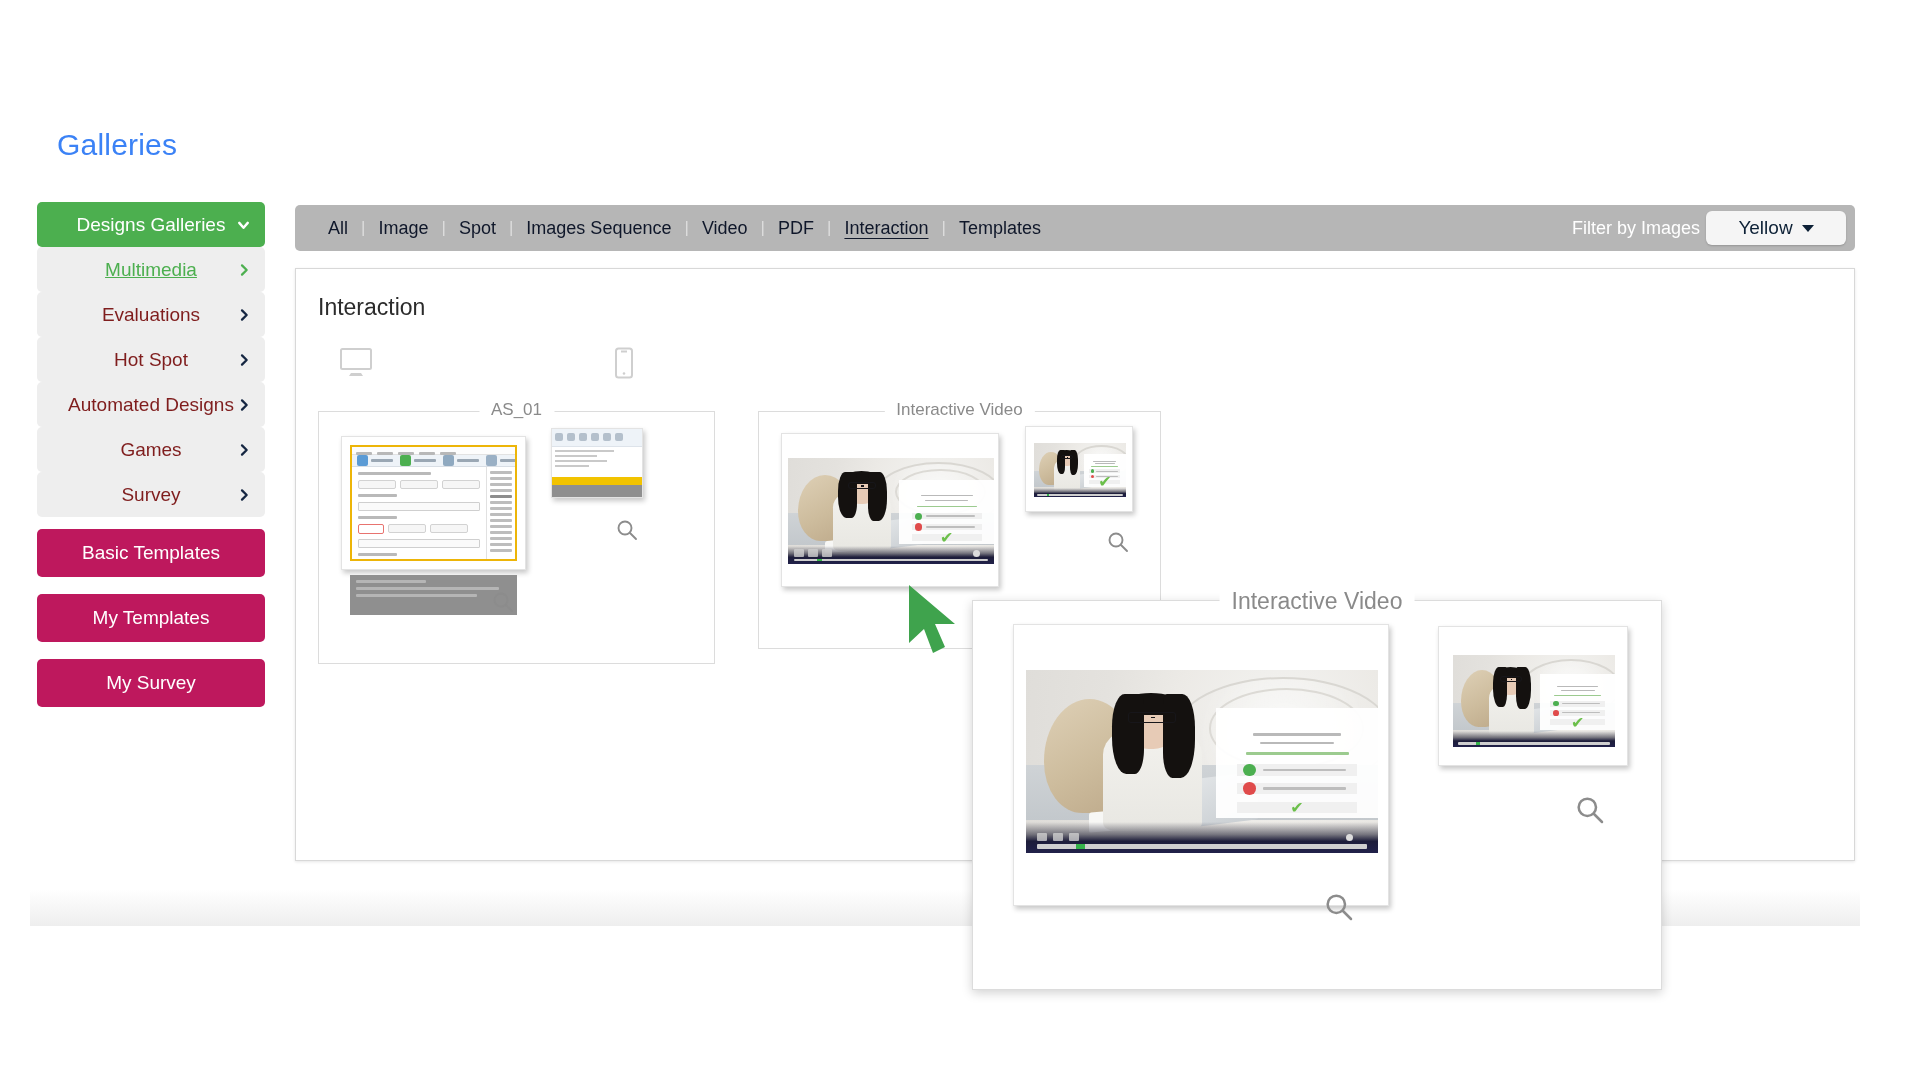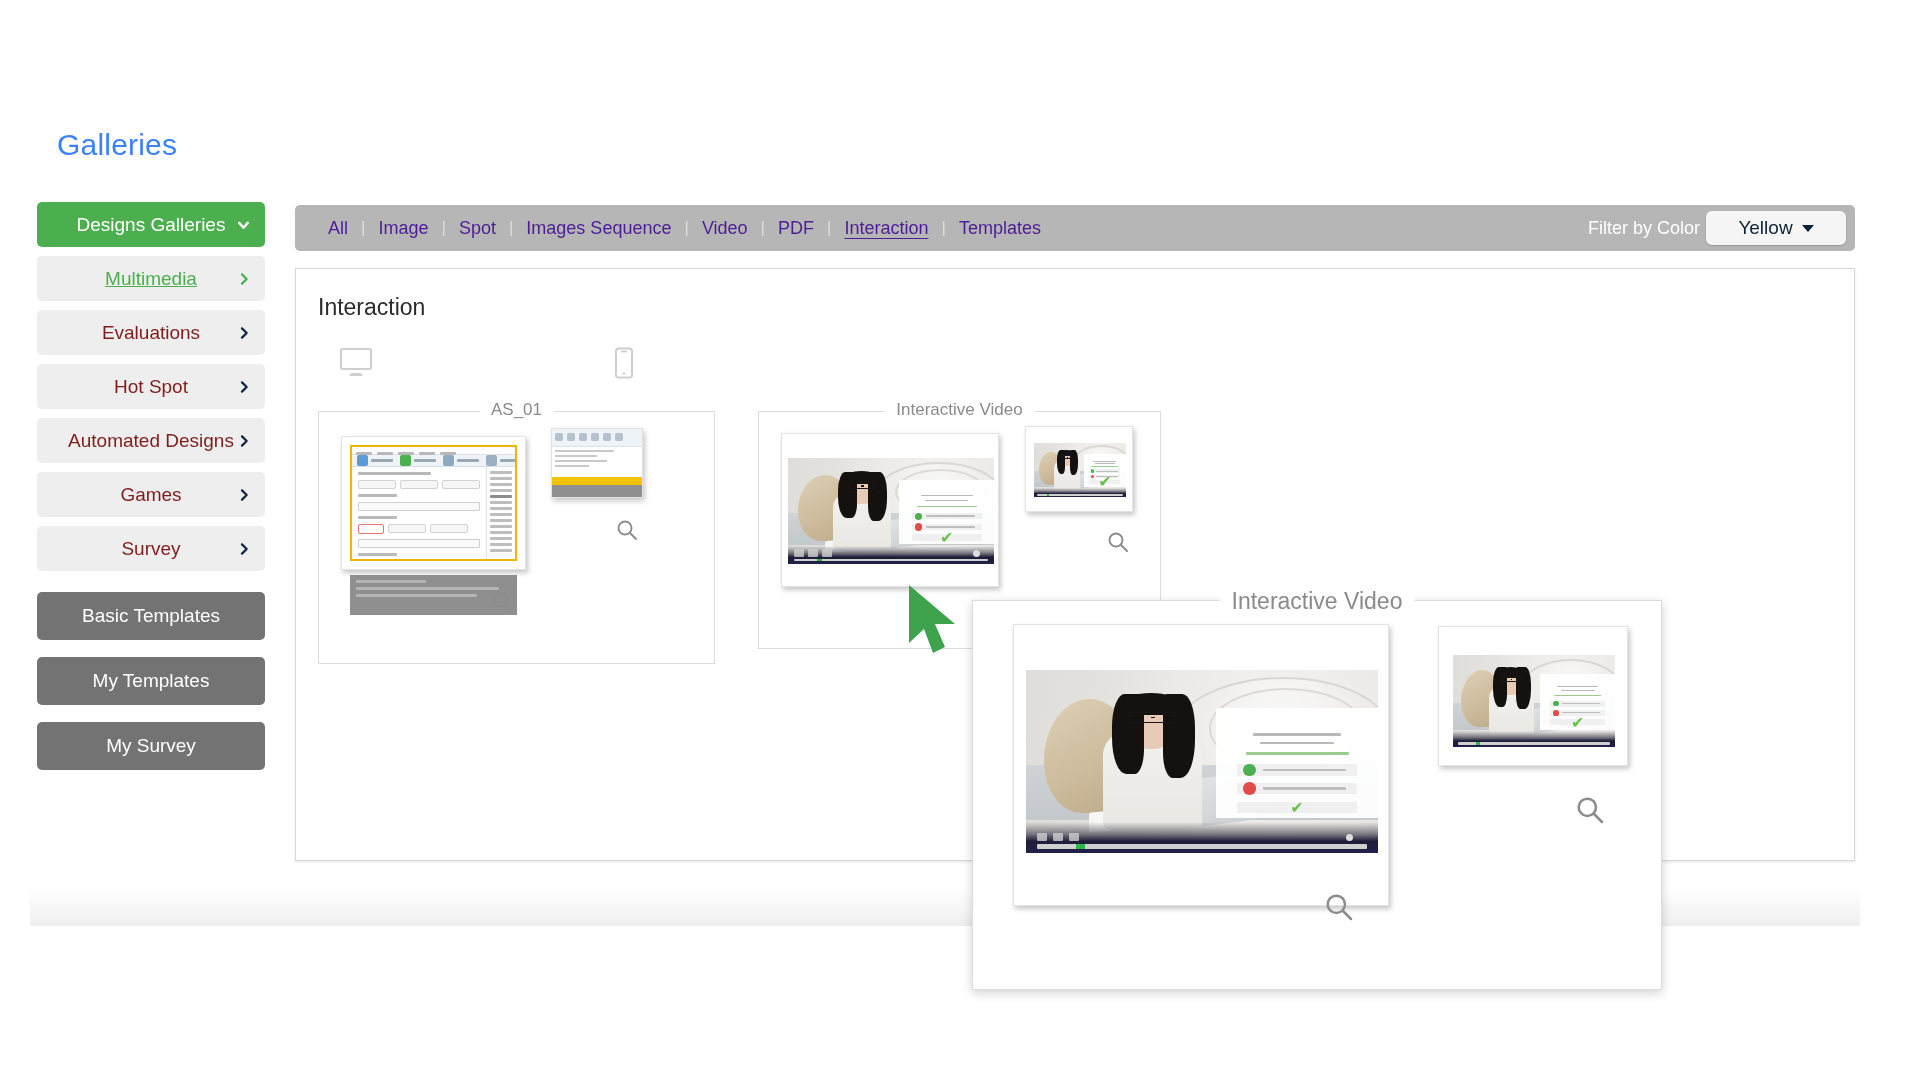--- a/index.html
+++ b/index.html
@@ -20,43 +20,43 @@
 
   
   .footer-band {
     position: absolute; left: 30px; top: 890px; width: 1830px; height: 36px;
     background: linear-gradient(180deg, #ffffff 0%, #f7f7f7 45%, #eeeeee 100%);
   }
 
   
   .sidebar { position: absolute; left: 37px; top: 202px; width: 228px; }
   .side-btn {
-    position: relative; height: 45px; margin-bottom: 9px;
+    position: relative; height: 45px; 
     border-radius: 5px; display: flex; align-items: center; justify-content: center;
     font-size: 19px; cursor: pointer; user-select: none;
   }
   .side-btn .chev {
     position: absolute; right: 13px; top: 50%; transform: translateY(-50%);
     display: flex; align-items: center;
   }
   .side-btn.primary { background: #4caf4f; color: #ffffff; }
   .side-btn.plain   { background: #eeeeee; color: #7f1d1d; }
   .side-btn.plain.active-label { color: #4caf4f; text-decoration: underline; }
-  .side-btn.dark    { background: #737373; color: #ffffff; height: 48px; margin-bottom: 17px; }
+  .side-btn.dark    { background: #be185d; color: #ffffff; height: 48px; margin-bottom: 17px; }
   .side-group-gap { height: 12px; }
 
   
   .filterbar {
     position: absolute; left: 295px; top: 205px; width: 1560px; height: 46px;
     background: #b6b6b6; border-radius: 5px;
     display: flex; align-items: center;
   }
   .filter-tabs { display: flex; align-items: center; padding-left: 20px; }
   .filter-tab {
-    color: #4c1d95; font-size: 18px; padding: 0 13px; cursor: pointer; white-space: nowrap;
+    color: #0f172a; font-size: 18px; padding: 0 13px; cursor: pointer; white-space: nowrap;
   }
   .filter-tab.sel { text-decoration: underline; text-underline-offset: 4px; }
   .filter-sep { color: #dddddd; font-size: 17px; }
   .filter-right {
     margin-left: auto; display: flex; align-items: center; padding-right: 9px;
   }
   .filter-color-label { color: #ffffff; font-size: 18px; margin-right: 6px; white-space: nowrap; }
   .color-select {
     background: #f5f5f5; color: #0d2136; font-size: 19px;
     border-radius: 6px; height: 34px; min-width: 140px;
@@ -342,21 +342,21 @@
       <span class="filter-tab">Video</span>
       <span class="filter-sep">|</span>
       <span class="filter-tab">PDF</span>
       <span class="filter-sep">|</span>
       <span class="filter-tab sel">Interaction</span>
       <span class="filter-sep">|</span>
       <span class="filter-tab">Templates</span>
     </div>
 
     <div class="filter-right">
-      <span class="filter-color-label">Filter by Color</span>
+      <span class="filter-color-label">Filter by Images</span>
       <div class="color-select">
         <span>Yellow</span>
         <span class="caret-down"></span>
       </div>
     </div>
   </div>
 
   <div class="content-panel">
 
     <div class="content-heading">Interaction</div>

